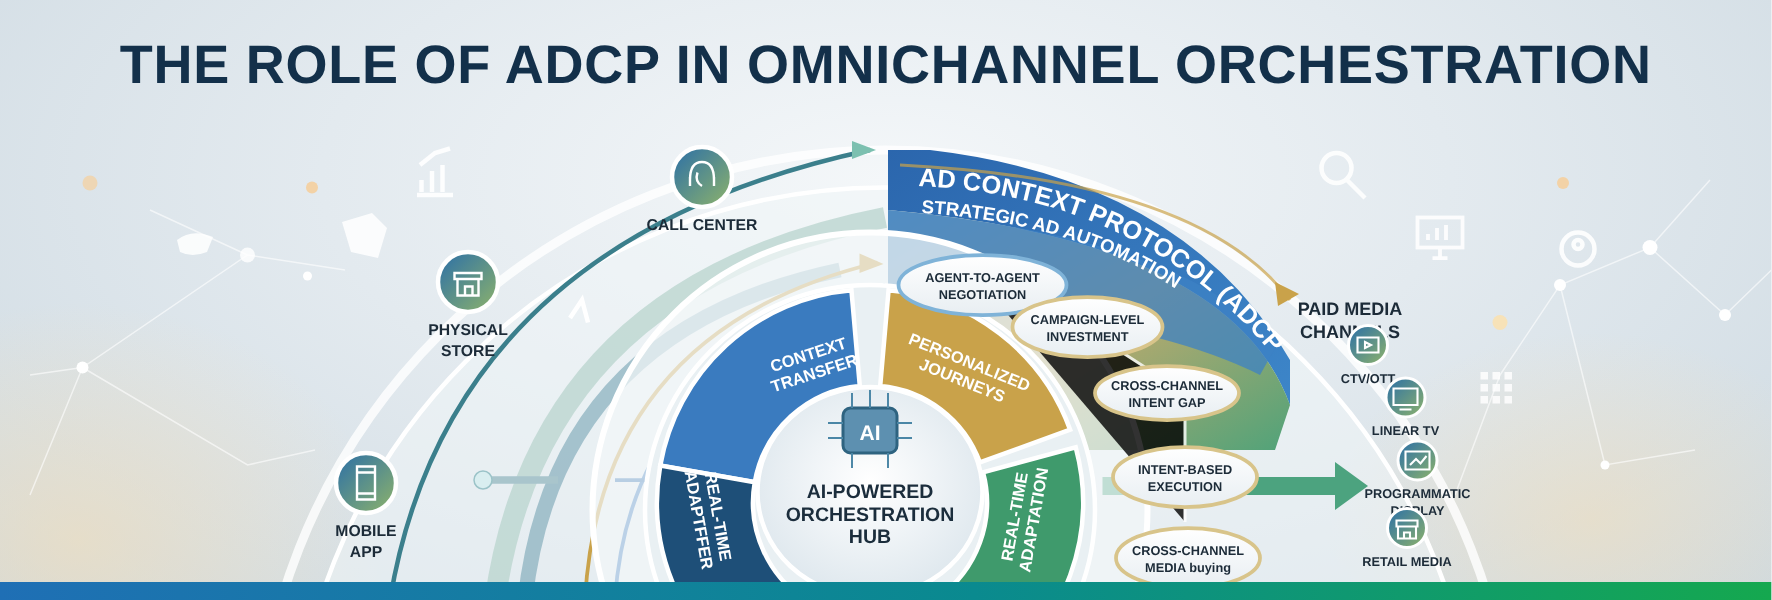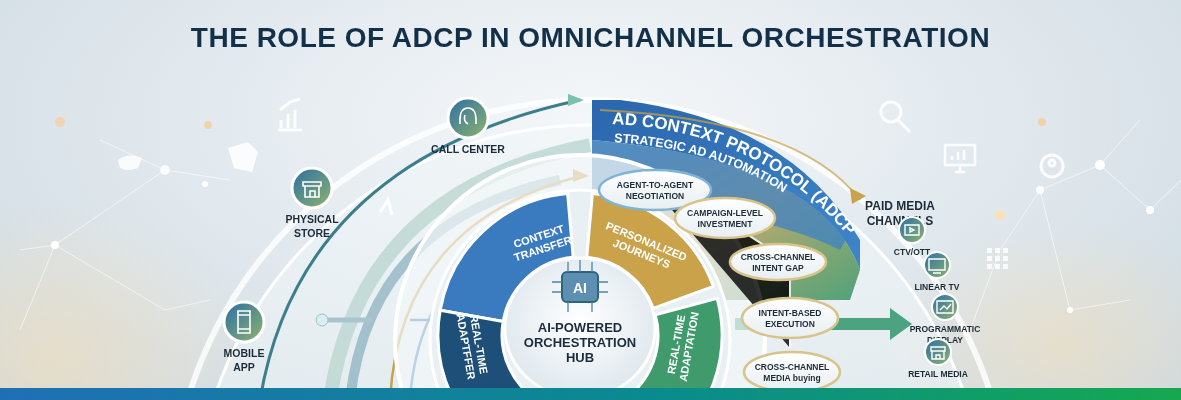--- a/index.html
+++ b/index.html
@@ -4,21 +4,21 @@
 <style>
   html,body{margin:0;padding:0;}
   body{width:1181px;height:400px;overflow:hidden;position:relative;
     font-family:"DejaVu Sans","Liberation Sans",sans-serif;
     background:radial-gradient(ellipse at 50% 30%,#f4f7f9 0%,#e3eaef 45%,#cdd9e1 100%);}
   .bg-warm{position:absolute;left:0;top:200px;width:260px;height:200px;
     background:radial-gradient(ellipse at 20% 80%,rgba(246,222,180,.55),transparent 70%);}
   .bg-warm2{position:absolute;right:0;top:220px;width:300px;height:180px;
     background:radial-gradient(ellipse at 60% 70%,rgba(246,222,180,.5),transparent 70%);}
   #title{position:absolute;left:0;top:22px;width:1181px;text-align:center;
-    font-family:"Liberation Sans",sans-serif;font-weight:bold;font-size:28px;
+    font-family:"Liberation Sans",sans-serif;font-weight:bold;font-size:36px;
     letter-spacing:0.5px;color:#13304a;}
   svg{position:absolute;left:0;top:0;}
   .lbl{font-family:"Liberation Sans",sans-serif;font-weight:bold;fill:#1c2b38;}
   .bottom-bar{position:absolute;left:0;top:388px;width:1181px;height:12px;
     background:linear-gradient(90deg,#1f6fb5 0%,#0a8a8f 55%,#15a84f 100%);}
 </style>
 </head>
 <body>
 
 <div class="bg-warm"></div>

